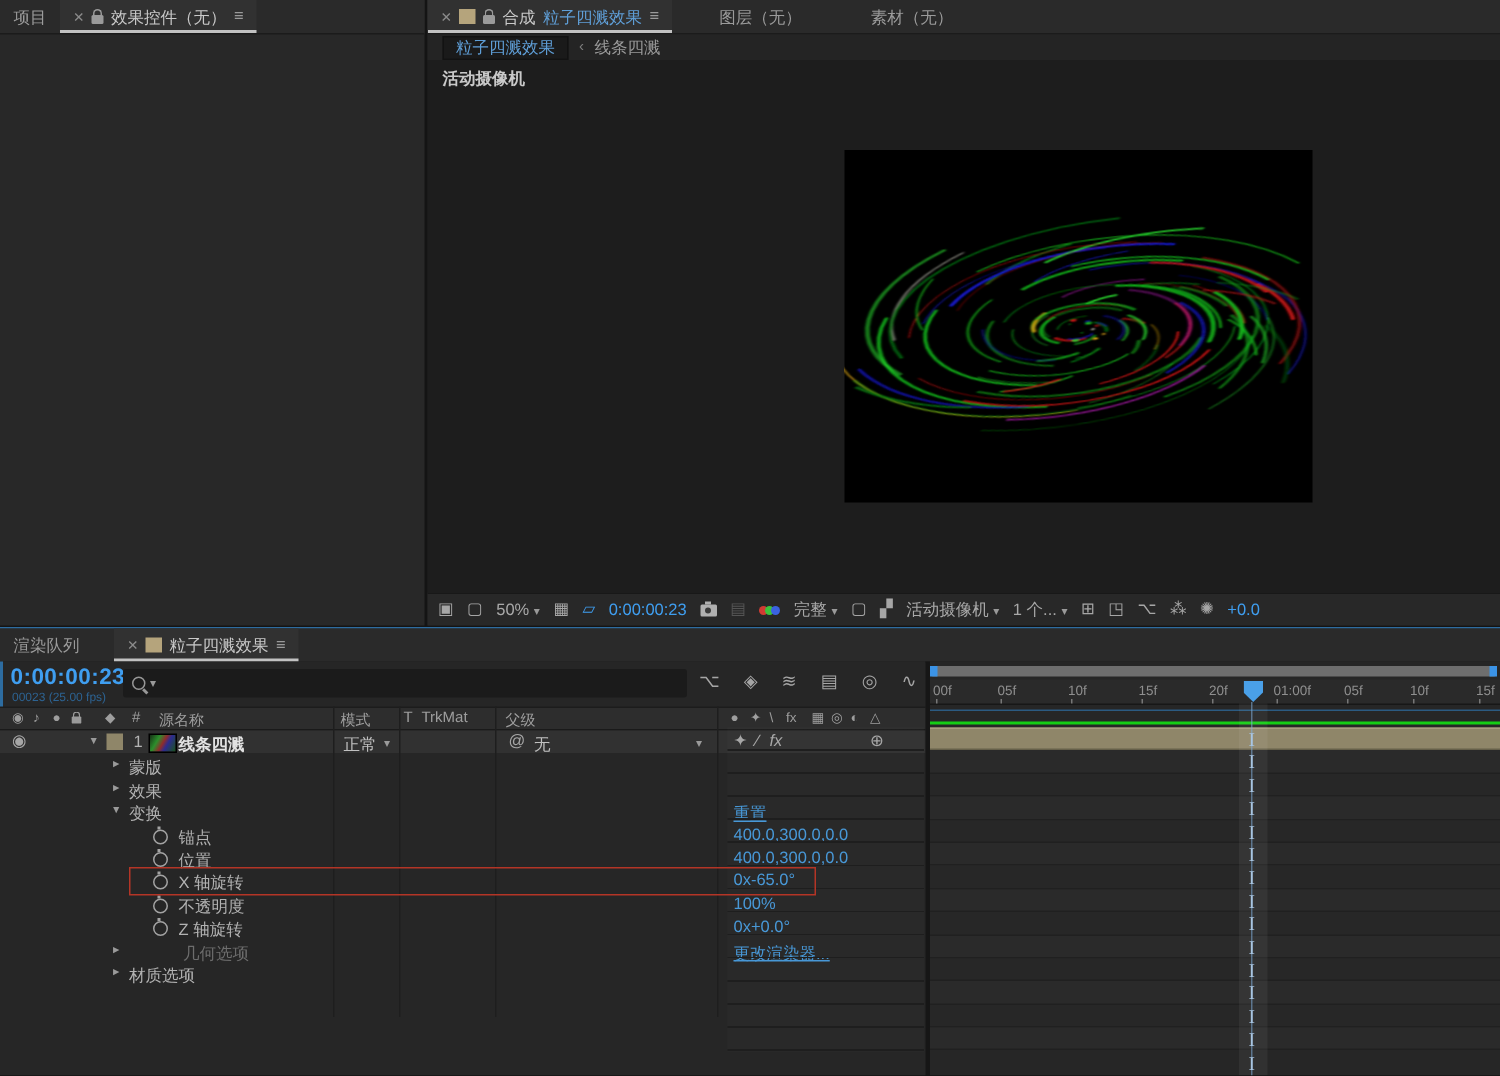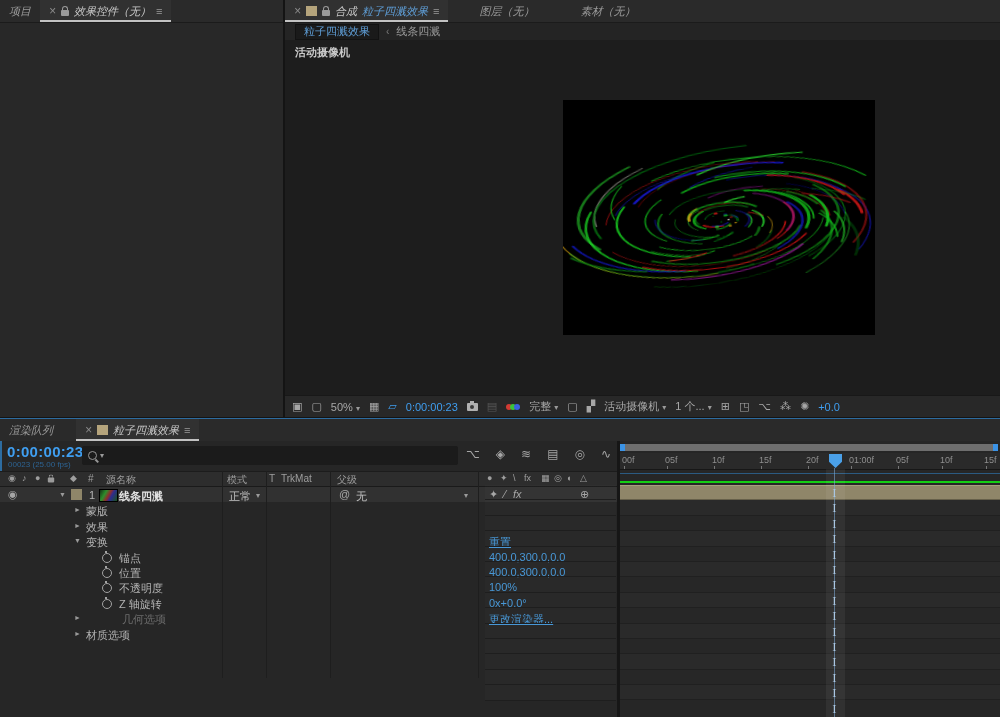--- a/index.html
+++ b/index.html
@@ -5,21 +5,21 @@
   html,body{margin:0;padding:0;background:#111;}
   #app{position:relative;width:1000px;height:717px;background:#141414;overflow:hidden;
        font-family:"Liberation Sans","DejaVu Sans",sans-serif;font-size:11px;color:#b4b4b4;
        -webkit-font-smoothing:antialiased;}
   
   .gi{display:inline-block;line-height:1;color:#a6a6a6;}
   .caret{font-size:8px;color:#9a9a9a;}
   .abs{position:absolute;}
   
   .tabbar{display:flex;align-items:stretch;height:22px;background:#2a2a2a;border-bottom:1px solid #1b1b1b;}
-  .tab{display:flex;align-items:center;gap:5px;padding:0 9px;color:#9b9b9b;white-space:nowrap;font-style:italic;}
+  .tab{display:flex;align-items:center;gap:5px;padding:0 9px;color:#9b9b9b;white-space:nowrap;}
   .tab.active{background:#313131;color:#c9c9c9;box-shadow:inset 0 -2px 0 #c2c2c2;}
   .tclose{color:#8b8b8b;font-size:12px;}
   .tmenu{color:#9a9a9a;font-size:11px;}
   .comp-swatch{width:11px;height:10px;background:#b5a47c;display:inline-block;}
   .blue-name{color:var(--tab-text-blue);}
   
   .icon-lock{position:relative;width:8px;height:6px;background:#9a9a9a;border-radius:1px;display:inline-block;margin-top:3px;}
   .icon-lock::before{content:"";position:absolute;top:-4px;left:1px;width:4px;height:4px;
     border:1.5px solid #9a9a9a;border-bottom:none;border-radius:3px 3px 0 0;}
   
@@ -397,20 +397,26 @@
           <span class="stopwatch"></span>
           <span class="prop-label" style="left:119px">锚点</span>
           <span class="prop-value">400.0,300.0,0.0</span>
         </div>
         <div class="lrow">
           <span class="stopwatch"></span>
           <span class="prop-label" style="left:119px">位置</span>
           <span class="prop-value">400.0,300.0,0.0</span>
         </div>
         <div class="lrow">
+          <div class="red-box"></div>
+          <span class="stopwatch"></span>
+          <span class="prop-label" style="left:119px">X 轴旋转</span>
+          <span class="prop-value">0x-65.0°</span>
+        </div>
+        <div class="lrow">
           <span class="stopwatch"></span>
           <span class="prop-label" style="left:119px">不透明度</span>
           <span class="prop-value">100%</span>
         </div>
         <div class="lrow">
           <span class="stopwatch"></span>
           <span class="prop-label" style="left:119px">Z 轴旋转</span>
           <span class="prop-value">0x+0.0°</span>
         </div>
         <div class="lrow">

